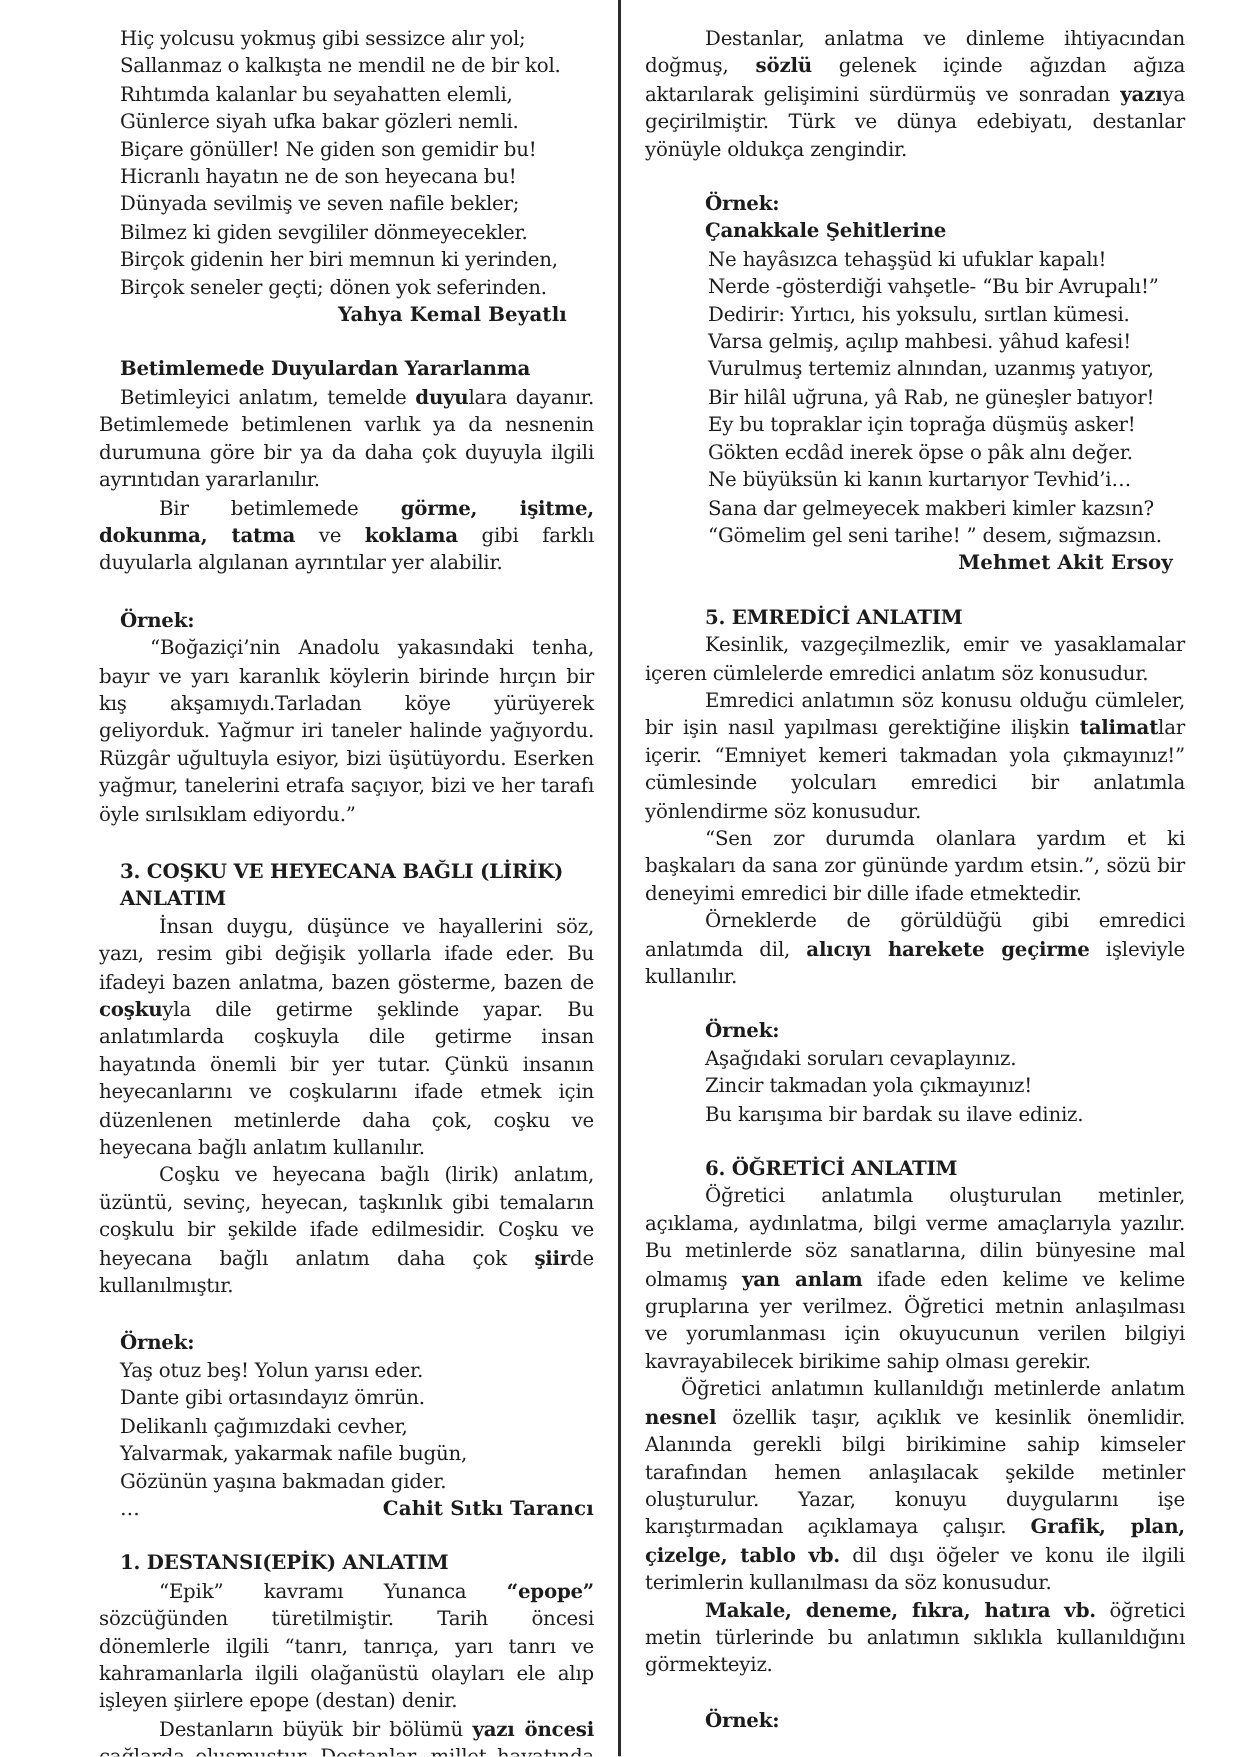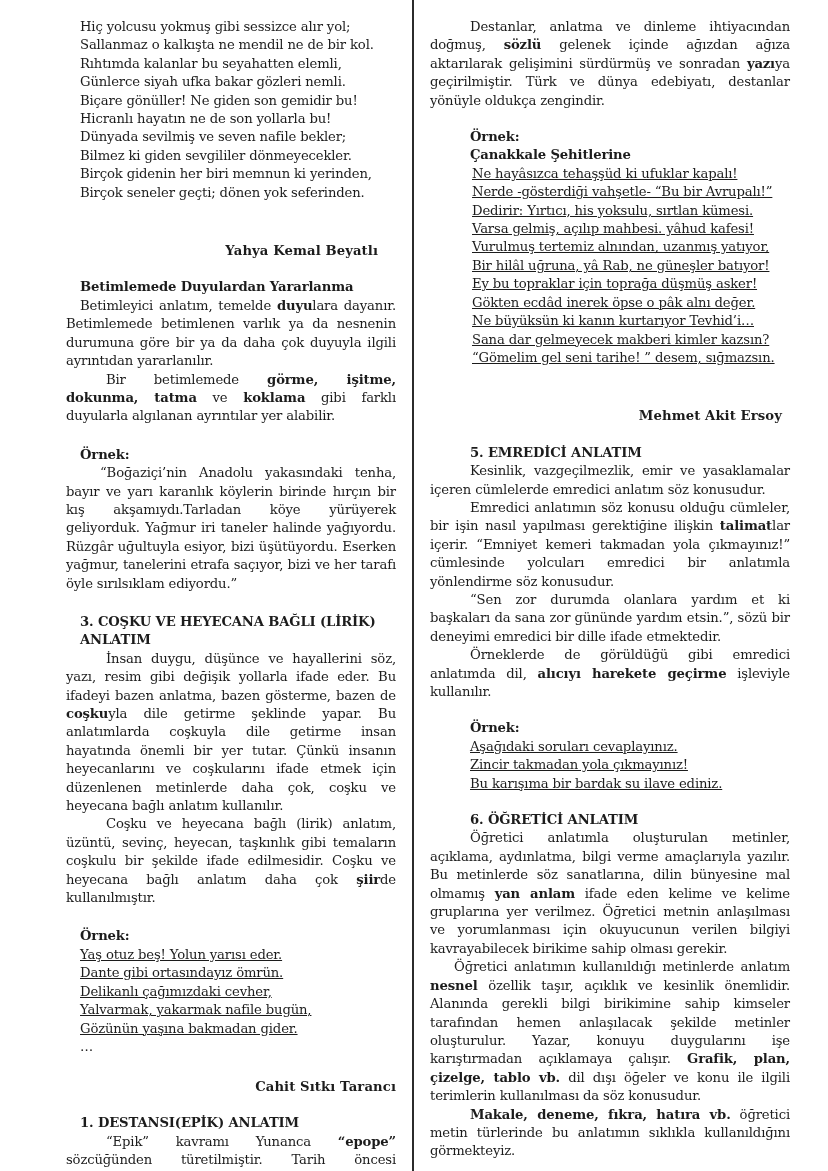--- a/index.html
+++ b/index.html
@@ -17,51 +17,50 @@
   .col-right { left: 430px; width: 360px; }
   .divider {
     position: absolute; left: 412px; top: 0; width: 2px; height: 1171px;
     background: #2b2b2b;
   }
   .poem { margin: 0; padding-left: 14px; }
   .poem div { white-space: nowrap; }
   .author {
     font-weight: bold; text-align: right; font-family: "DejaVu Serif", serif;
     letter-spacing: 0.1px;
-    margin-top: 40px;
   }
   .h {
     font-weight: bold; margin: 0; padding-left: 14px;
   }
   .p { margin: 0; text-align: justify; text-indent: 14px; }
   .p.ind2 { text-indent: 40px; }
   .gap { height: 17px; }
   b { font-weight: bold; }
   .ex-label { font-weight: bold; padding-left: 40px; margin: 0; }
   .ex-label.l { padding-left: 14px; }
   .ex-lines { padding-left: 40px; margin: 0; }
   .ex-lines.l { padding-left: 14px; }
-  .ex-lines div { white-space: nowrap; text-decoration: underline; }
+  .ex-lines div { white-space: nowrap; }
   .quote { margin: 0; text-align: justify; text-indent: 34px; }
   .poem-end { display: flex; justify-content: space-between; padding-left: 14px; }
 </style>
 </head>
 <body>
 
 <div class="divider"></div>
 
 <div class="col col-left">
 
   <div class="poem">
     <div>Hiç yolcusu yokmuş gibi sessizce alır yol;</div>
     <div>Sallanmaz o kalkışta ne mendil ne de bir kol.</div>
     <div>Rıhtımda kalanlar bu seyahatten elemli,</div>
     <div>Günlerce siyah ufka bakar gözleri nemli.</div>
     <div>Biçare gönüller! Ne giden son gemidir bu!</div>
-    <div>Hicranlı hayatın ne de son yollarla bu!</div>
+    <div>Hicranlı hayatın ne de son heyecana bu!</div>
     <div>Dünyada sevilmiş ve seven nafile bekler;</div>
     <div>Bilmez ki giden sevgililer dönmeyecekler.</div>
     <div>Birçok gidenin her biri memnun ki yerinden,</div>
     <div>Birçok seneler geçti; dönen yok seferinden.</div>
   </div>
   <div class="author" style="padding-right:18px;">Yahya Kemal Beyatlı</div>
 
   <div class="gap" style="height:18px"></div>
   <div class="h">Betimlemede Duyulardan Yararlanma</div>
   <p class="p"><span>Betimleyici anlatım, temelde </span><b>duyu</b><span>lara dayanır. Betimlemede betimlenen varlık ya da nesnenin durumuna göre bir ya da daha çok duyuyla ilgili ayrıntıdan yararlanılır.</span></p>

